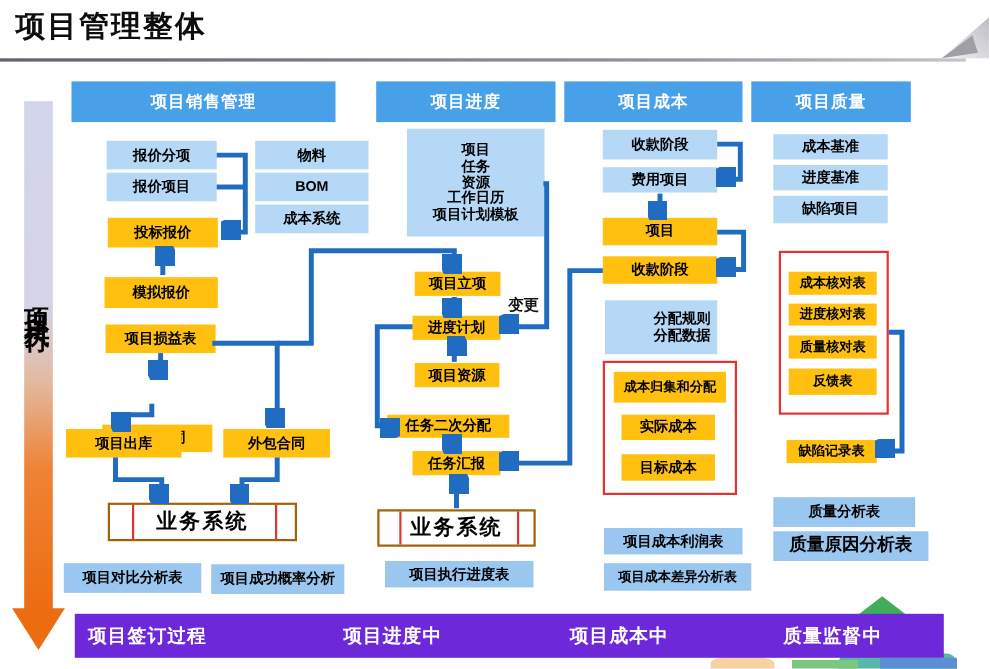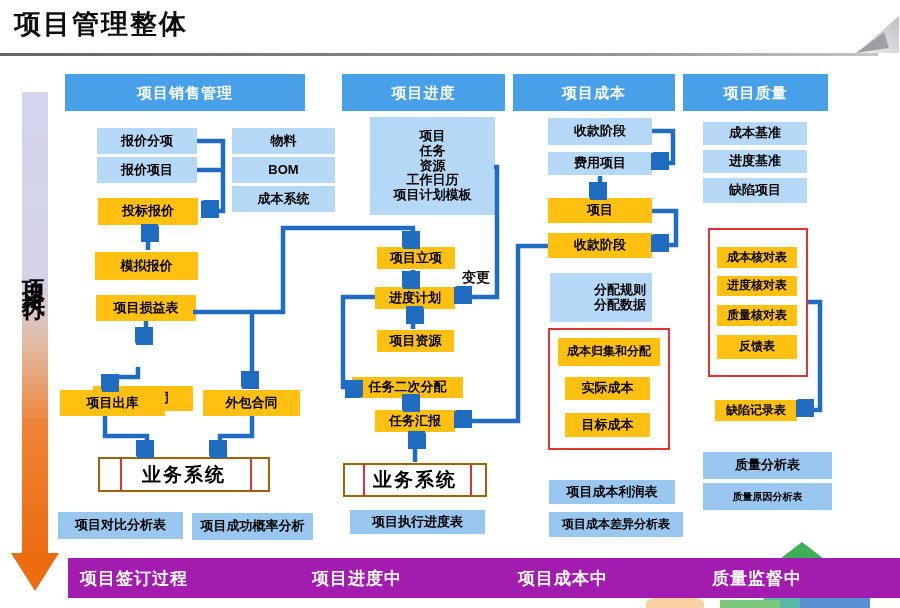--- a/index.html
+++ b/index.html
@@ -14,21 +14,21 @@
   }
   .lightblue{background:#b5d8f6;}
   .tableblue{background:#99c7ef;}
   .yellow{background:#ffc010;}
   .header{background:#48a0e8;color:#fff;font-size:15px;font-weight:bold;letter-spacing:1px;}
   .redgroup{position:absolute;border:2px solid #e03434;background:transparent;box-sizing:border-box;}
   .bizsys{background:#fff;border:2px solid #a16207;font-size:19px;font-weight:bold;letter-spacing:2px;}
   .bizline{position:absolute;top:0;bottom:0;width:2px;background:#e03434;}
   .stack{flex-direction:column;}
   .bar{
-    position:absolute;left:68px;top:558px;width:790px;height:40px;background:#a21caf;z-index:12;padding-left:42px;
+    position:absolute;left:68px;top:558px;width:790px;height:40px;background:#6d28d9;z-index:12;
   }
   .bar-label{
     position:absolute;top:50%;transform:translateY(-50%);color:#fff;font-weight:bold;font-size:17px;letter-spacing:1px;
   }
   #title{position:absolute;left:14px;top:6px;font-size:27px;font-weight:bold;color:#0d0d0d;letter-spacing:2px;}
   #title-underline{position:absolute;left:0;top:53px;width:878px;height:3px;
     background:linear-gradient(to right,#63636d,#95959f 70%,#c4c4cb);}
   #exec-shaft{
     position:absolute;left:22px;top:92px;width:26px;height:464px;
     background:linear-gradient(to bottom,#d2d5ec 0%,#d5d3e8 40%,#e2b9a0 55%,#ee8336 72%,#ec6c10 100%);
@@ -128,21 +128,21 @@
   <div class="box lightblue" style="left:703px;top:122px;width:104px;height:23px;">成本基准</div>
   <div class="box lightblue" style="left:703px;top:150px;width:104px;height:23px;">进度基准</div>
   <div class="box lightblue" style="left:703px;top:178px;width:104px;height:25px;">缺陷项目</div>
   <div class="redgroup" style="left:708px;top:228px;width:100px;height:149px;"></div>
   <div class="box yellow" style="left:717px;top:247px;width:80px;height:21px;font-size:12px;">成本核对表</div>
   <div class="box yellow" style="left:717px;top:276px;width:80px;height:20px;font-size:12px;">进度核对表</div>
   <div class="box yellow" style="left:717px;top:305px;width:80px;height:21px;font-size:12px;">质量核对表</div>
   <div class="box yellow" style="left:717px;top:335px;width:80px;height:24px;font-size:12px;">反馈表</div>
   <div class="box yellow" style="left:715px;top:400px;width:82px;height:21px;font-size:12px;">缺陷记录表</div>
   <div class="box tableblue" style="left:703px;top:452px;width:129px;height:27px;">质量分析表</div>
-  <div class="box tableblue" style="left:703px;top:483px;width:129px;height:27px;font-size:10px;">质量原因分析表</div>
+  <div class="box tableblue" style="left:703px;top:483px;width:141px;height:27px;font-size:16px;">质量原因分析表</div>
 
   <div class="deco" id="deco-pyramid"></div>
   <div class="deco" id="deco-teal"></div>
   <div class="deco" id="deco-orangeglow"></div>
   <div class="deco" id="deco-green2"></div>
   <div class="deco" id="deco-blue"></div>
 
   <div class="bar">
     <span class="bar-label" style="left:12px;">项目签订过程</span>
     <span class="bar-label" style="left:244px;">项目进度中</span>

